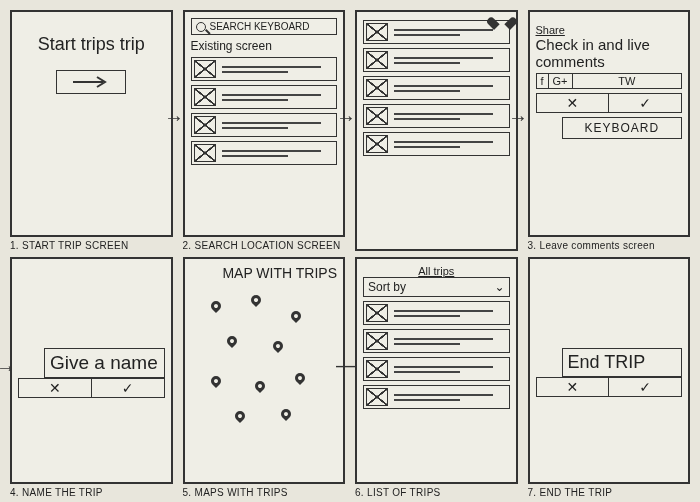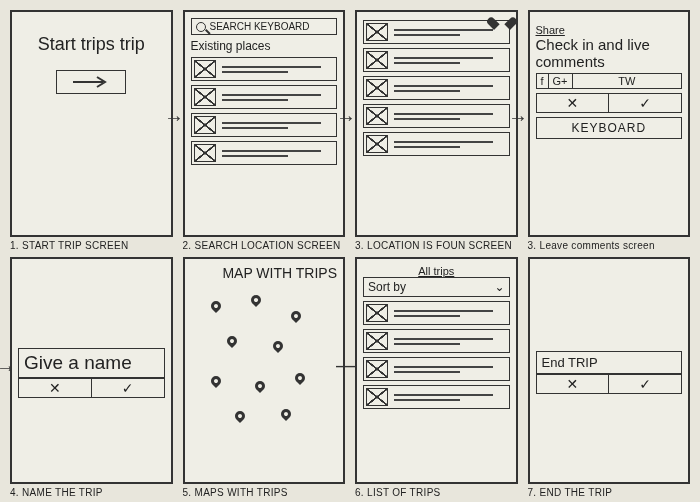--- a/index.html
+++ b/index.html
@@ -127,20 +127,21 @@
     text-align:center;
     font-size:14px;
     padding:1px 0;
   }
   .btnrow > div + div { border-left:1.5px solid #333; }
   .panel {
     border:1.5px solid #333;
     padding:3px 5px;
     margin-top:4px;
     font-size:12px;
+    margin-left:26px;
   }
   .share {
     display:flex;
     border:1.5px solid #333;
     margin-top:2px;
   }
   .share > div {
     border-right:1.5px solid #333;
     padding:1px 4px;
     font-size:11px;
@@ -227,21 +228,21 @@
     </div>
     <div class="caption">1. START TRIP SCREEN</div>
   </div>
 
   <div class="cell">
     <div class="frame">
       <div class="searchbox">
         <span class="mag"></span>
         <span>SEARCH KEYBOARD</span>
       </div>
-      <div class="subhead">Existing places</div>
+      <div class="subhead">Existing screen</div>
       <div class="rowitem">
           <div class="thumb"></div>
           <div class="lines">
             <span></span>
             <span></span>
           </div>
         </div>
       <div class="rowitem">
           <div class="thumb"></div>
           <div class="lines">
@@ -299,21 +300,20 @@
           </div>
         </div>
       <div class="rowitem">
           <div class="thumb"></div>
           <div class="lines">
             <span></span>
             <span></span>
           </div>
         </div>
     </div>
-    <div class="caption">3. LOCATION IS FOUN SCREEN</div>
   </div>
 
   <div class="cell">
     <div class="frame">
       <div style="font-size:11px; margin-top:6px; text-decoration:underline;">Share</div>
       <div style="font-size:15px; line-height:1.15;">Check in and live comments</div>
       <div class="share">
         <div>f</div>
         <div>G+</div>
         <div>TW</div>
@@ -391,21 +391,21 @@
             <span></span>
             <span></span>
           </div>
         </div>
     </div>
     <div class="caption">6. LIST OF TRIPS</div>
   </div>
 
   <div class="cell">
     <div class="frame" style="display:flex; flex-direction:column; justify-content:center;">
-      <div class="panel" style="font-size:13px;">End TRIP</div>
+      <div class="panel" style="font-size:18px;">End TRIP</div>
       <div class="btnrow" style="margin-top:0;">
         <div>✕</div>
         <div>✓</div>
       </div>
     </div>
     <div class="caption">7. END THE TRIP</div>
   </div>
 
 </div>
 

